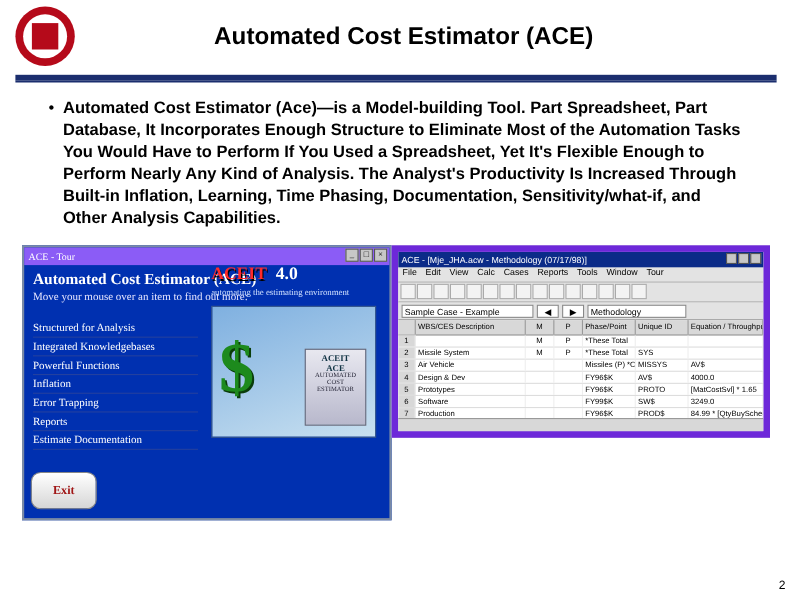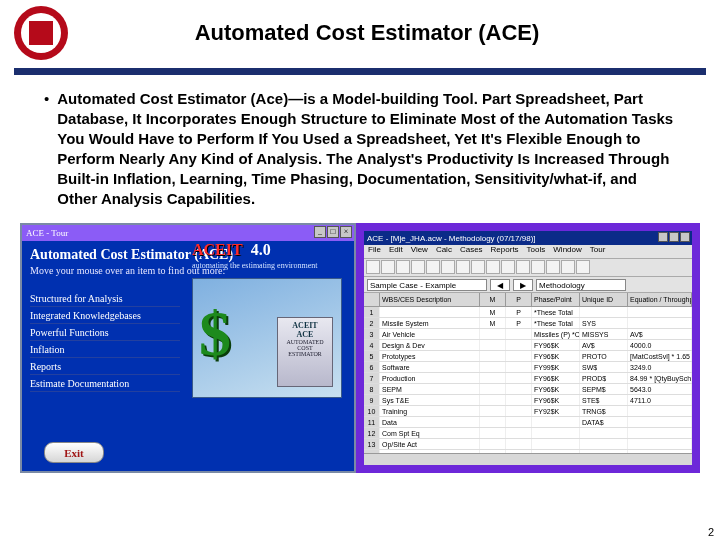--- a/index.html
+++ b/index.html
@@ -16,30 +16,30 @@
   .bullet p { font-size:15px; line-height:20px; font-weight:bold; color:#000;}
   .shots { display:flex; gap:0; margin:8px 20px 0 20px; }
   .tour { flex:0 0 336px; height:250px; background:#0030b0; color:#fff; border:2px solid #7a8aa5; position:relative; font-family: Georgia, 'Times New Roman', serif;}
   .tour-tb { height:16px; background:#8b5cf6; color:#fff; font-size:9px; display:flex; align-items:center; padding:0 4px; position:relative;}
   .tour-tb .wbtns { position:absolute; right:2px; top:1px; display:flex; gap:1px;}
   .tour-tb .wbtns span{ width:12px;height:12px;background:#c7c7c7;border:1px solid #555;font-size:8px;line-height:10px;text-align:center;color:#000;}
   .tour-h { font-weight:bold; font-size:14px; color:#fff; padding:6px 8px 2px 8px; line-height:16px;}
   .tour-sub { font-size:10px; color:#e6e6ff; padding:0 8px; }
   .tour-list { margin:14px 0 0 8px; }
   .tour-list div { font-size:10px; color:#fff; padding:3px 0 2px 0; border-bottom:1px solid #23409f; width:150px;}
-  .exit { position:absolute; bottom:8px; left:22px; width:60px; height:21px; border-radius:9px; background:linear-gradient(#fff,#d6d6d6); color:#a01616; font-weight:bold; font-size:11px; display:flex; align-items:center; justify-content:center; border:1px solid #888;}
+  .exit { position:absolute; bottom:8px; left:6px; width:60px; height:34px; border-radius:9px; background:linear-gradient(#fff,#d6d6d6); color:#a01616; font-weight:bold; font-size:11px; display:flex; align-items:center; justify-content:center; border:1px solid #888;}
   .prod { position:absolute; right:6px; top:16px; width:156px; }
   .prod .logo { color:#ff2a2a; font-weight:bold; font-size:16px; text-shadow:1px 1px 0 #000; display:inline;}
   .prod .ver { color:#fff; font-weight:bold; font-size:16px; display:inline; margin-left:4px;}
   .prod .tag { color:#cfe0ff; font-size:8px; margin-top:2px;}
   .prod .art { margin-top:8px; width:150px; height:120px; background:linear-gradient(160deg,#7fb0e0,#c8e0f0); position:relative; border:1px solid #3a5a8a;}
   .prod .dollar { position:absolute; left:6px; top:18px; font-size:64px; color:#1d8a1d; font-weight:bold; font-family: Georgia, serif; text-shadow:2px 2px 0 #0a3d0a;}
   .prod .box { position:absolute; right:8px; bottom:10px; width:56px; height:70px; background:linear-gradient(#e8e8f0,#b8b8cc); border:1px solid #667; font-size:6px; color:#223; padding:3px; text-align:center;}
   .prod .box .bx1{font-size:8px;font-weight:bold;color:#134;}
-  .sess { flex:1; height:250px; background:#e6e6e6; border:8px solid #6d28d9; font-size:8px; color:#000; position:relative; overflow:hidden;}
+  .sess { flex:1; height:175px; background:#e6e6e6; border:6px solid #6d28d9; font-size:8px; color:#000; position:relative; overflow:hidden;}
   .sess-tb { height:14px; background:#0b2b88; color:#fff; font-size:8px; display:flex; align-items:center; padding:0 3px; position:relative;}
   .sess-tb .wbtns{position:absolute;right:2px;top:1px;display:flex;gap:1px;}
   .sess-tb .wbtns span{width:10px;height:10px;background:#c7c7c7;border:1px solid #555;}
   .menus { height:14px; background:#e3e3e3; display:flex; gap:8px; padding:0 4px; font-size:8px; align-items:flex-start; border-bottom:1px solid #aaa;}
   .tbarrow { height:18px; background:#e3e3e3; display:flex; gap:1px; padding:1px 2px; border-bottom:1px solid #aaa;}
   .tbarrow span{width:14px;height:14px;background:#f3f3f3;border:1px solid #aaa;}
   .droprow { height:16px; background:#e3e3e3; display:flex; align-items:center; gap:3px; padding:0 3px; border-bottom:1px solid #aaa; font-size:8px;}
   .droprow .dd{background:#fff;border:1px solid #888;padding:0 2px;height:12px;line-height:12px;}
   .gridwrap { position:absolute; left:0; right:0; top:62px; bottom:12px; background:#fff; overflow:hidden;}
   .colhead { display:flex; background:#d8d8d8; height:14px; border-bottom:1px solid #999;}
@@ -78,20 +78,21 @@
         <span>×</span>
       </div>
     </div>
     <div class="tour-h">Automated Cost Estimator (ACE)</div>
     <div class="tour-sub">Move your mouse over an item to find out more:</div>
     <div class="tour-list">
       <div>Structured for Analysis</div>
       <div>Integrated Knowledgebases</div>
       <div>Powerful Functions</div>
       <div>Inflation</div>
+      <div>Error Trapping</div>
       <div>Reports</div>
       <div>Estimate Documentation</div>
     </div>
     <div class="exit">Exit</div>
     <div class="prod">
       <span class="logo">ACEIT</span>
       <span class="ver">4.0</span>
       <div class="tag">automating the estimating environment</div>
       <div class="art">
         <div class="dollar">$</div>

